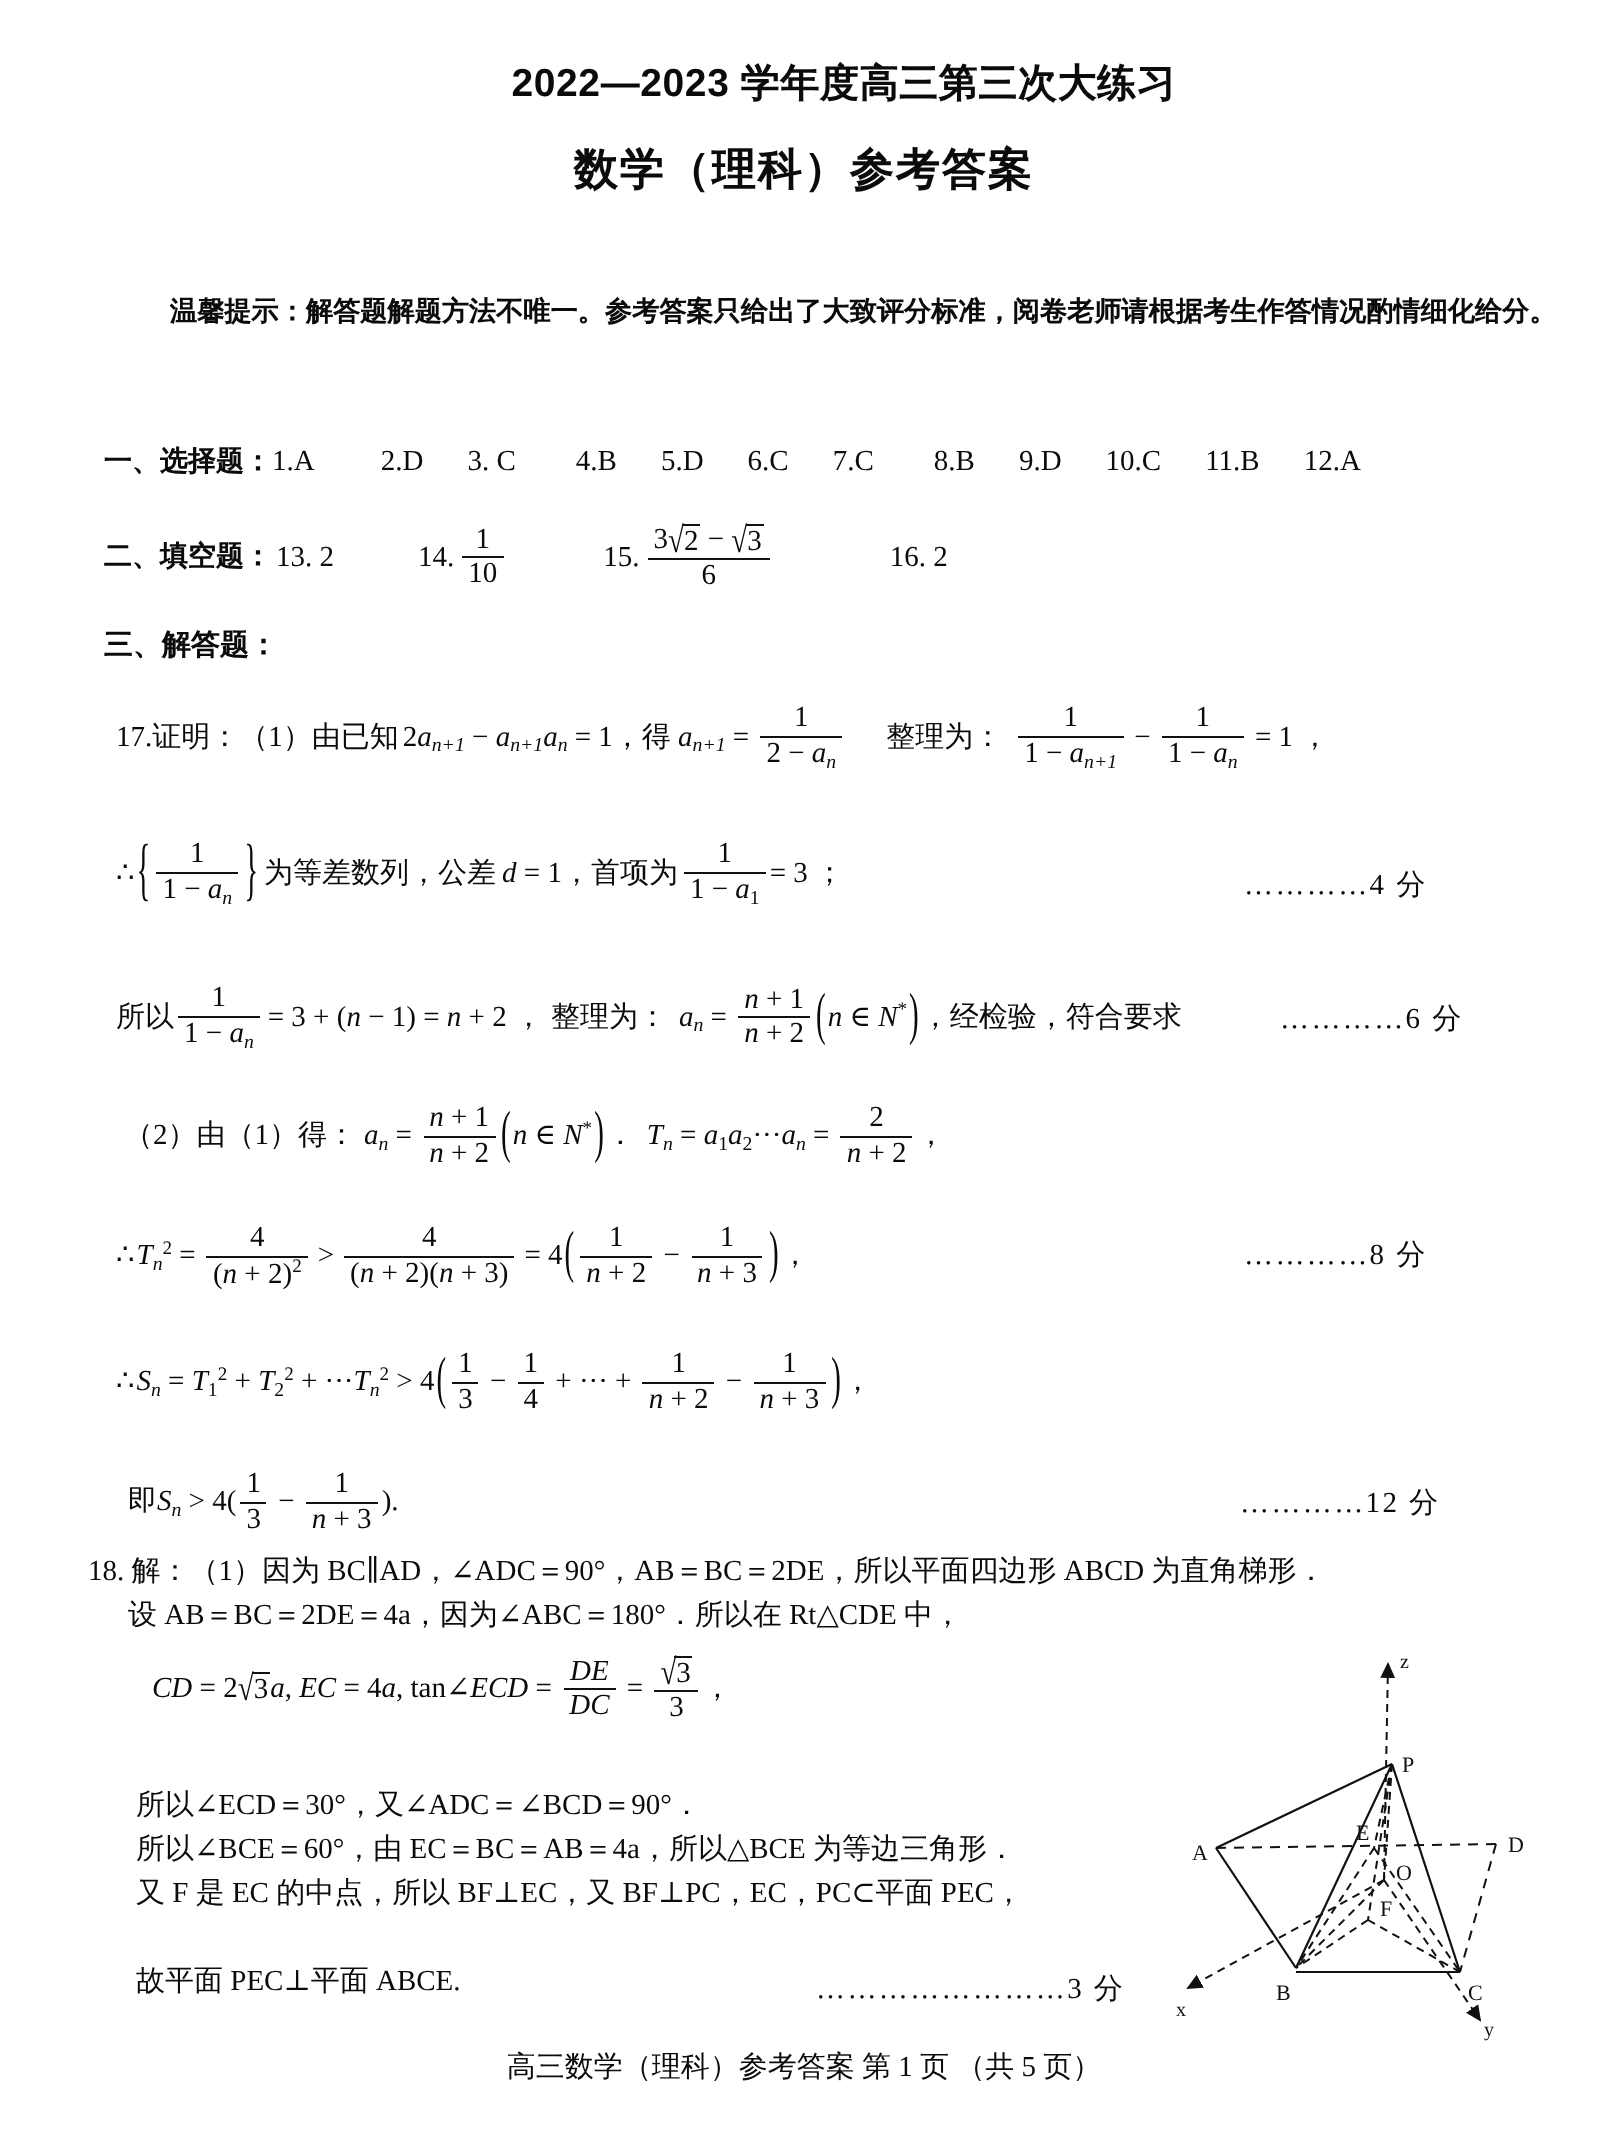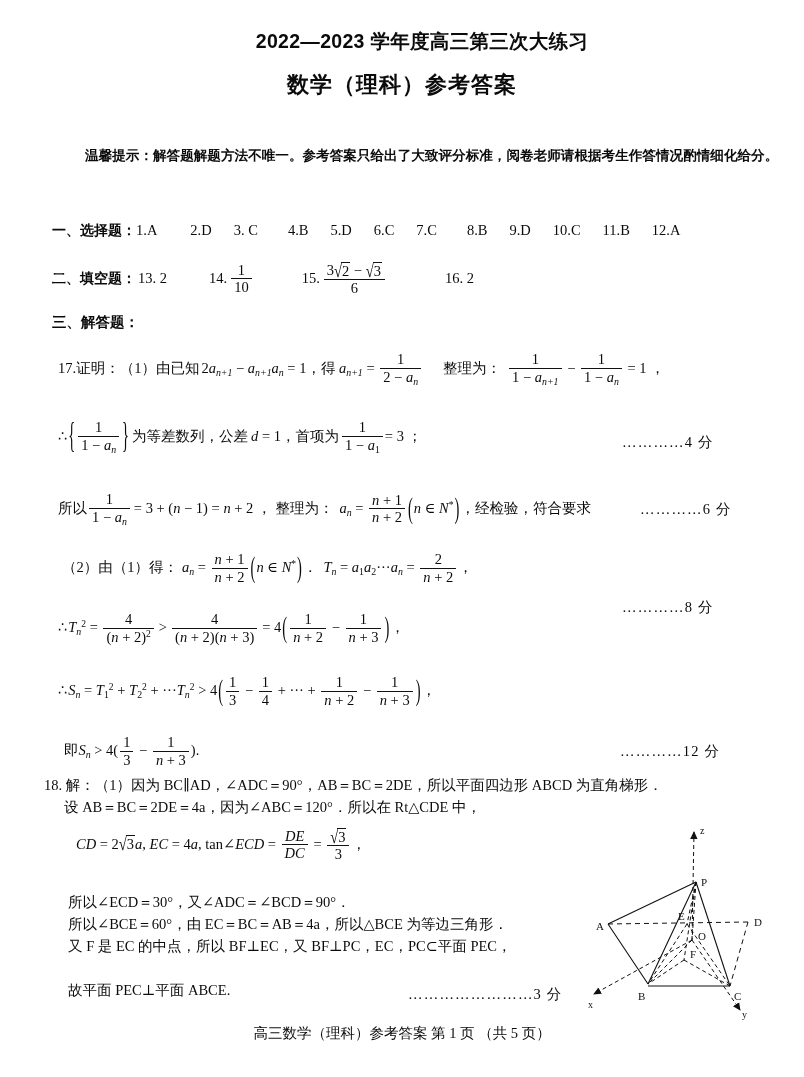--- a/index.html
+++ b/index.html
@@ -195,33 +195,33 @@
   </div>
   <div class="score dotlead" style="left:640px; top:500px;">…………6 分</div>
 
   <div class="ln" style="left:62px; top:552px;">
     <span>（2）由（1）得：</span><span class="mi" style="margin-left:4px;">a</span><span class="sub">n</span><span class="mn"> = </span><span class="frac"><span class="num"><span class="mi">n</span><span class="mn"> + 1</span></span><span class="den"><span class="mi">n</span><span class="mn"> + 2</span></span></span><span class="paren-big">(</span><span class="mi">n</span><span class="mn"> ∈ </span><span class="mi">N</span><span class="sup">*</span><span class="paren-big">)</span><span>．</span><span class="mi" style="margin-left:6px;">T</span><span class="sub">n</span><span class="mn"> = </span><span class="mi">a</span><span class="subn">1</span><span class="mi">a</span><span class="subn">2</span><span class="mn">···</span><span class="mi">a</span><span class="sub">n</span><span class="mn"> = </span><span class="frac"><span class="num mn">2</span><span class="den"><span class="mi">n</span><span class="mn"> + 2</span></span></span><span>，</span>
   </div>
 
   <div class="ln" style="left:58px; top:612px;">
     <span class="mn">∴</span><span class="mi" style="margin-left:1px;">T</span><span class="sub">n</span><span class="sup">2</span><span class="mn"> = </span><span class="frac"><span class="num mn">4</span><span class="den"><span class="mn">(</span><span class="mi">n</span><span class="mn"> + 2)</span><span class="sup">2</span></span></span><span class="mn" style="margin:0 3px;">&gt;</span><span class="frac"><span class="num mn">4</span><span class="den"><span class="mn">(</span><span class="mi">n</span><span class="mn"> + 2)(</span><span class="mi">n</span><span class="mn"> + 3)</span></span></span><span class="mn" style="margin-left:3px;">= 4</span><span class="paren-big">(</span><span class="frac"><span class="num mn">1</span><span class="den"><span class="mi">n</span><span class="mn"> + 2</span></span></span><span class="mn"> − </span><span class="frac"><span class="num mn">1</span><span class="den"><span class="mi">n</span><span class="mn"> + 3</span></span></span><span class="paren-big">)</span><span>，</span>
   </div>
-  <div class="score dotlead" style="left:622px; top:598px;">…………8 分</div>
+  <div class="score dotlead" style="left:622px; top:618px;">…………8 分</div>
 
   <div class="ln" style="left:58px; top:675px;">
     <span class="mn">∴</span><span class="mi" style="margin-left:1px;">S</span><span class="sub">n</span><span class="mn"> = </span><span class="mi">T</span><span class="subn">1</span><span class="sup">2</span><span class="mn"> + </span><span class="mi">T</span><span class="subn">2</span><span class="sup">2</span><span class="mn"> + ···</span><span class="mi">T</span><span class="sub">n</span><span class="sup">2</span><span class="mn"> &gt; 4</span><span class="paren-big">(</span><span class="frac"><span class="num mn">1</span><span class="den mn">3</span></span><span class="mn"> − </span><span class="frac"><span class="num mn">1</span><span class="den mn">4</span></span><span class="mn"> + ··· + </span><span class="frac"><span class="num mn">1</span><span class="den"><span class="mi">n</span><span class="mn"> + 2</span></span></span><span class="mn"> − </span><span class="frac"><span class="num mn">1</span><span class="den"><span class="mi">n</span><span class="mn"> + 3</span></span></span><span class="paren-big">)</span><span>，</span>
   </div>
 
   <div class="ln" style="left:64px; top:735px;">
     <span>即</span><span class="mi">S</span><span class="sub">n</span><span class="mn"> &gt; 4(</span><span class="frac"><span class="num mn">1</span><span class="den mn">3</span></span><span class="mn"> − </span><span class="frac"><span class="num mn">1</span><span class="den"><span class="mi">n</span><span class="mn"> + 3</span></span></span><span class="mn">).</span>
   </div>
   <div class="score dotlead" style="left:620px; top:742px;">…………12 分</div>
 
   <div class="ln" style="left:44px; top:776px;">18. 解：（1）因为 BC∥AD，∠ADC＝90°，AB＝BC＝2DE，所以平面四边形 ABCD 为直角梯形．</div>
-  <div class="ln" style="left:64px; top:798px;">设 AB＝BC＝2DE＝4a，因为∠ABC＝120°．所以在 Rt△CDE 中，</div>
+  <div class="ln" style="left:64px; top:798px;">设 AB＝BC＝2DE＝4a，因为∠ABC＝180°．所以在 Rt△CDE 中，</div>
 
   <div class="ln" style="left:76px; top:828px;">
     <span class="mi">CD</span><span class="mn"> = 2</span><span class="radical">√</span><span class="sqrt mn">3</span><span class="mi">a</span><span class="mn">, </span><span class="mi">EC</span><span class="mn"> = 4</span><span class="mi">a</span><span class="mn">, tan∠</span><span class="mi">ECD</span><span class="mn"> = </span><span class="frac"><span class="num mi">DE</span><span class="den mi">DC</span></span><span class="mn"> = </span><span class="frac"><span class="num"><span class="radical">√</span><span class="sqrt mn">3</span></span><span class="den mn">3</span></span><span>，</span>
   </div>
 
   <div class="ln" style="left:68px; top:893px;">所以∠ECD＝30°，又∠ADC＝∠BCD＝90°．</div>
   <div class="ln" style="left:68px; top:915px;">所以∠BCE＝60°，由 EC＝BC＝AB＝4a，所以△BCE 为等边三角形．</div>
   <div class="ln" style="left:68px; top:937px;">又 F 是 EC 的中点，所以 BF⊥EC，又 BF⊥PC，EC，PC⊂平面 PEC，</div>
   <div class="ln" style="left:68px; top:981px;">故平面 PEC⊥平面 ABCE.</div>
   <div class="score dotlead" style="left:408px; top:985px;">……………………3 分</div>

